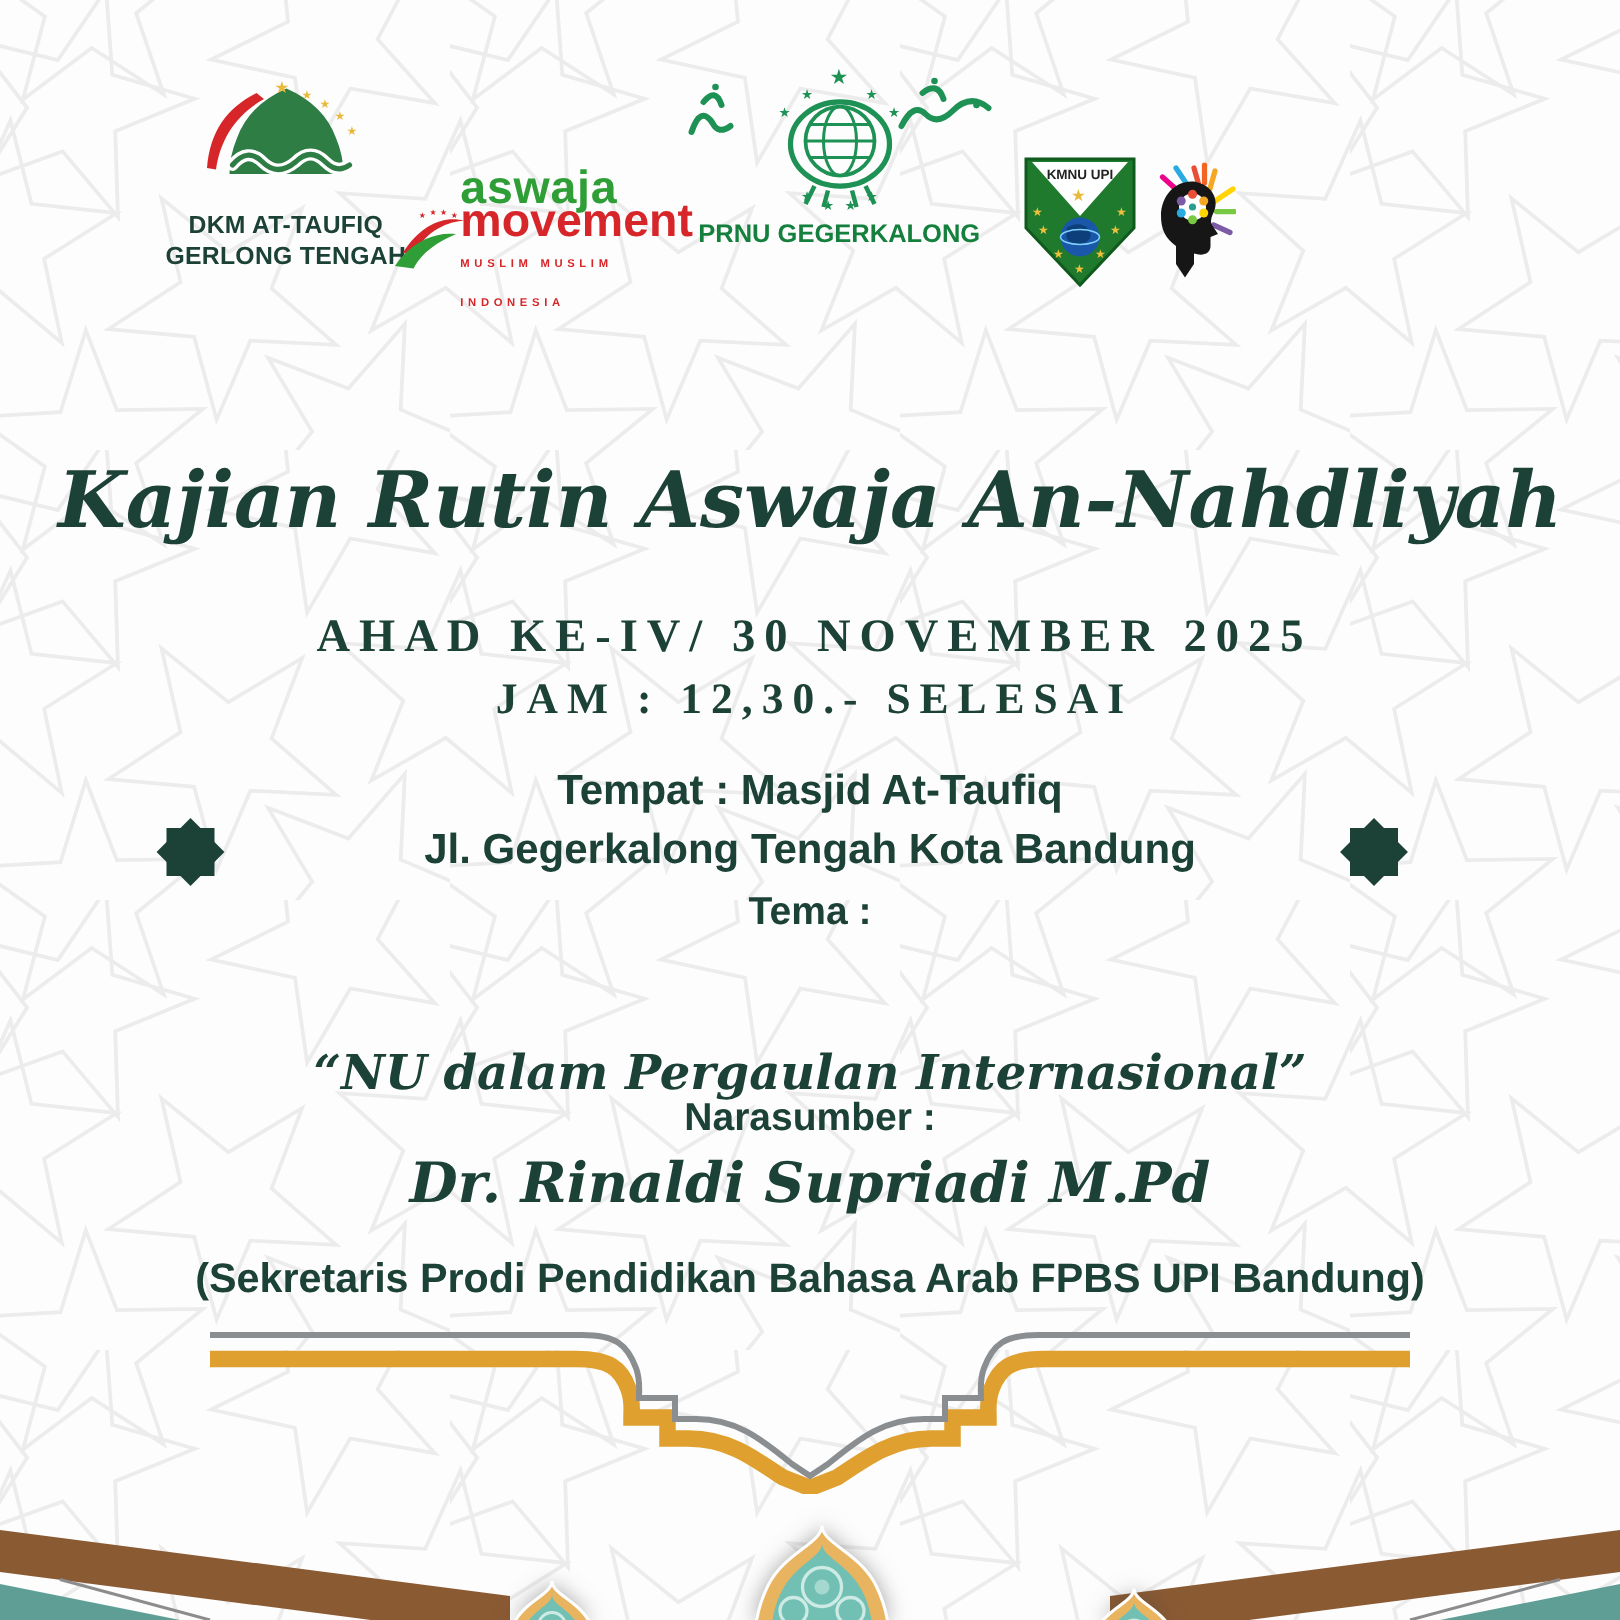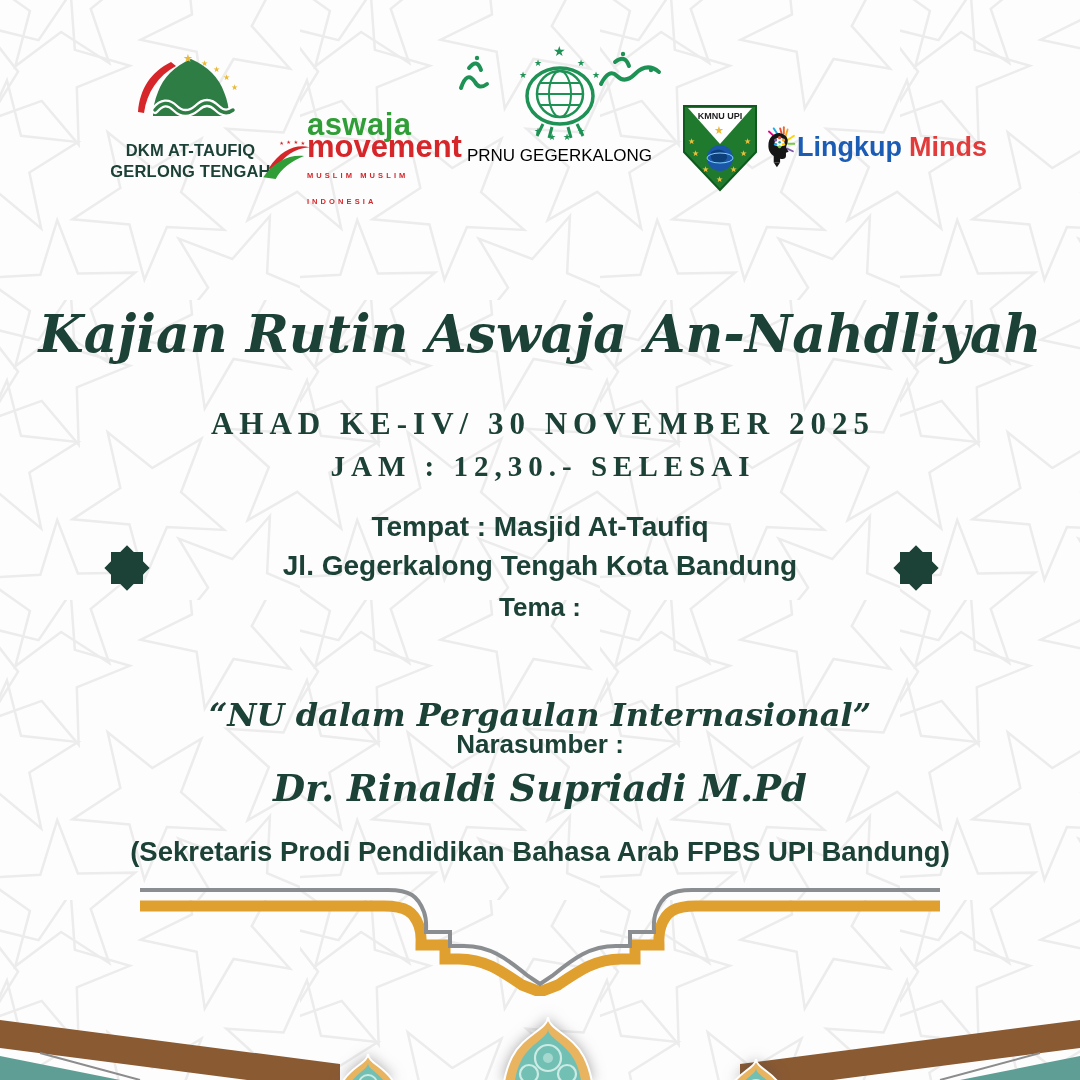--- a/index.html
+++ b/index.html
@@ -10,21 +10,21 @@
   
   .logo{position:absolute;display:flex;flex-direction:column;align-items:center;}
   .logo-dkm{left:108px;top:52px;width:165px;}
   .logo-dkm .cap{font-weight:800;font-size:16.5px;line-height:21px;color:#1c4136;text-align:center;letter-spacing:.2px;}
   .logo-aswaja{left:258px;top:112px;width:205px;flex-direction:row;align-items:center;}
   .aswaja-words{display:flex;flex-direction:column;line-height:26px;margin-left:-6px;}
   .aswaja-w1{font-weight:800;font-size:31px;color:#2f9e36;letter-spacing:.5px;}
   .aswaja-w2{font-weight:800;font-size:31px;color:#d6262a;margin-top:-4px;}
   .aswaja-tag{font-size:7.5px;font-weight:700;color:#d6262a;letter-spacing:3.1px;margin-top:3px;}
   .logo-prnu{left:452px;top:40px;width:215px;}
-  .logo-prnu .cap{font-weight:400;font-size:17px;color:#000000;margin-top:4px;}
+  .logo-prnu .cap{font-weight:700;font-size:17px;color:#15803d;margin-top:4px;}
   .logo-kmnu{left:678px;top:102px;width:84px;}
   .logo-lingkup{left:762px;top:108px;width:225px;flex-direction:row;align-items:center;}
   .lingkup-words{font-weight:800;font-size:27px;margin-left:2px;white-space:nowrap;}
   .lingkup-w1{color:#1b5cb5;}
   .lingkup-w2{color:#e23b3b;margin-left:7px;}
 
   
   .ct{position:absolute;left:0;width:100%;text-align:center;color:#1c4136;}
   .present{top:251px;font-family:"Liberation Serif",serif;font-weight:700;font-size:26px;
            letter-spacing:16px;text-indent:16px;}
@@ -180,23 +180,20 @@
         <circle cx="33" cy="30" r="9" fill="#ffffff"></circle>
         <circle cx="33" cy="21.5" r="3" fill="#e94f37"></circle>
           <circle cx="40.5" cy="26" r="3" fill="#f5a623"></circle>
         <circle cx="40.5" cy="34" r="3" fill="#ffd400"></circle>
           <circle cx="33" cy="38.5" r="3" fill="#7ac943"></circle>
         <circle cx="25.5" cy="34" r="3" fill="#29abe2"></circle>
           <circle cx="25.5" cy="26" r="3" fill="#7b5aa6"></circle>
         <circle cx="33" cy="30" r="2.4" fill="#2a9d8f"></circle>
       </g>
     </svg>
-    <div class="lingkup-words">
-      <span class="lingkup-w1">Lingkup</span><span class="lingkup-w2">Minds</span>
-    </div>
   </div>
 
   <h1 class="ct title">Kajian Rutin Aswaja An-Nahdliyah</h1>
   <div class="ct sched1">AHAD KE-IV/ 30 NOVEMBER 2025</div>
   <div class="ct sched2">JAM : 12,30.- SELESAI</div>
   <div class="ct venue1">Tempat : Masjid At-Taufiq</div>
   <div class="ct venue2">Jl. Gegerkalong Tengah Kota Bandung</div>
   <div class="ct tema">Tema :</div>
   <div class="ct theme-text">“NU dalam Pergaulan Internasional”</div>
   <div class="ct nara">Narasumber :</div>

